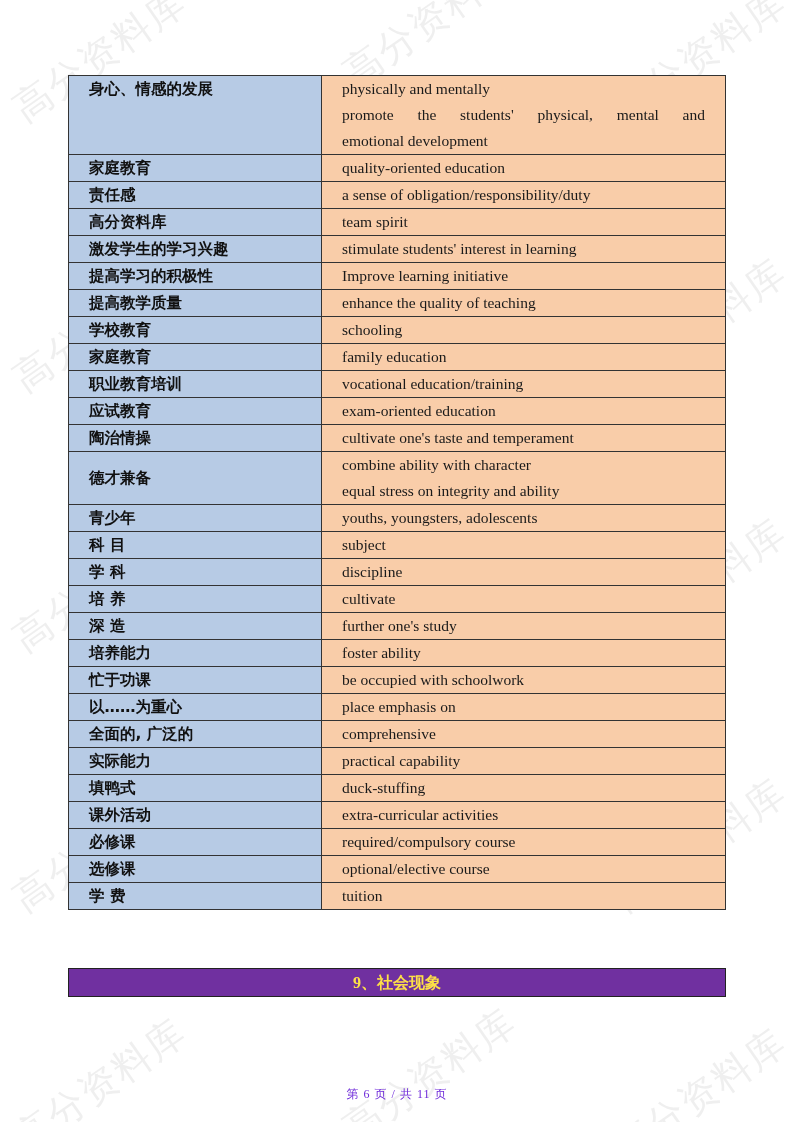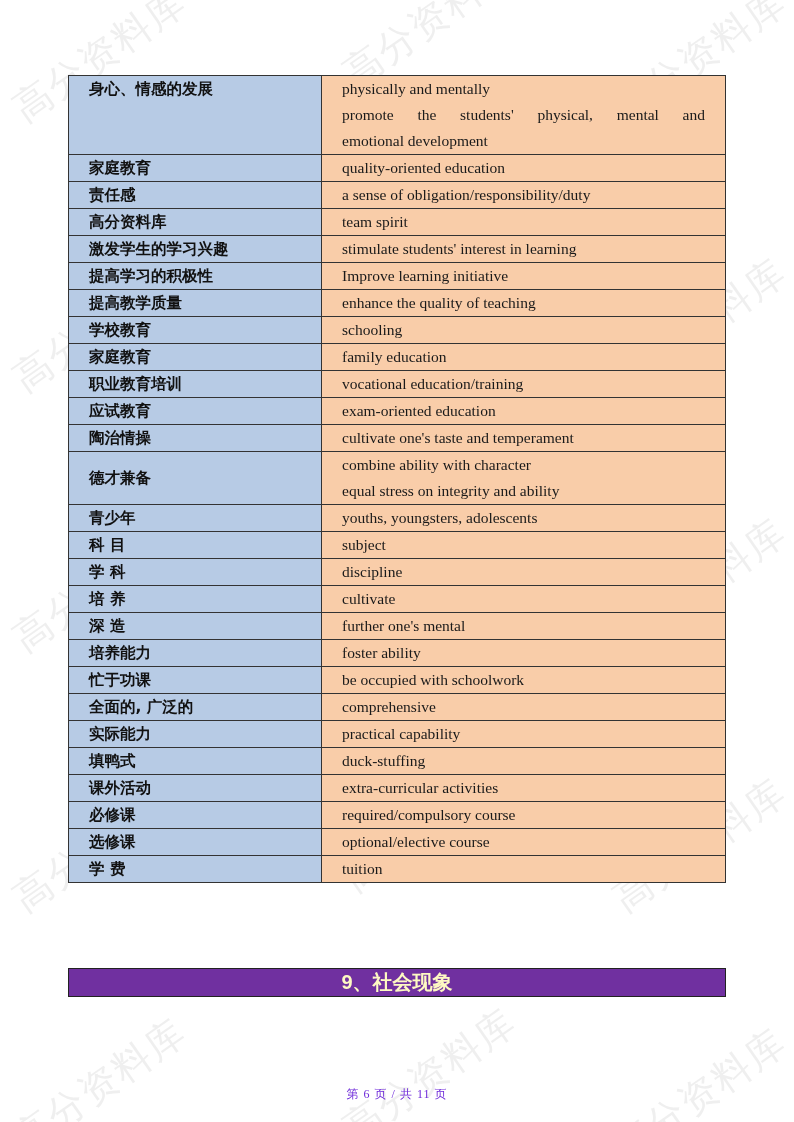--- a/index.html
+++ b/index.html
@@ -30,22 +30,22 @@
   td.cn.top { vertical-align: top; }
   td.en {
     background: #f9cda9; font-weight: normal; color: #1a1a1a;
     text-align: justify;
   }
   .en-line { display: block; }
   .en-line.justify { text-align: justify; text-align-last: justify; }
   .section-bar {
     position: absolute; left: 68px; top: 968px; width: 656px; height: 27px;
     background: #7030a0; border: 1.2px solid #222;
-    color: #fef9c3; text-align: center; line-height: 27px;
-    font-family: Liberation Sans, sans-serif; font-weight: bold; font-size: 20px;
+    color: #fde047; text-align: center; line-height: 27px;
+    font-family: Liberation Serif, serif; font-weight: bold; font-size: 16px;
   }
   .footer {
     position: absolute; left: 0; width: 794px; top: 1086px; text-align: center;
     font-family: "Liberation Serif", serif; font-size: 12px; color: #6d28d9;
     letter-spacing: 1px;
   }
 </style>
 </head>
 <body>
 
@@ -138,29 +138,33 @@
     <tr>
         <td class="cn">学 科</td>
         <td class="en">discipline</td>
       </tr>
     <tr>
         <td class="cn">培 养</td>
         <td class="en">cultivate</td>
       </tr>
     <tr>
         <td class="cn">深 造</td>
-        <td class="en">further one's mental</td>
+        <td class="en">further one's study</td>
       </tr>
     <tr>
         <td class="cn">培养能力</td>
         <td class="en">foster ability</td>
       </tr>
     <tr>
         <td class="cn">忙于功课</td>
         <td class="en">be occupied with schoolwork</td>
+      </tr>
+    <tr>
+        <td class="cn">以……为重心</td>
+        <td class="en">place emphasis on</td>
       </tr>
     <tr>
         <td class="cn">全面的, 广泛的</td>
         <td class="en">comprehensive</td>
       </tr>
     <tr>
         <td class="cn">实际能力</td>
         <td class="en">practical capability</td>
       </tr>
     <tr>

